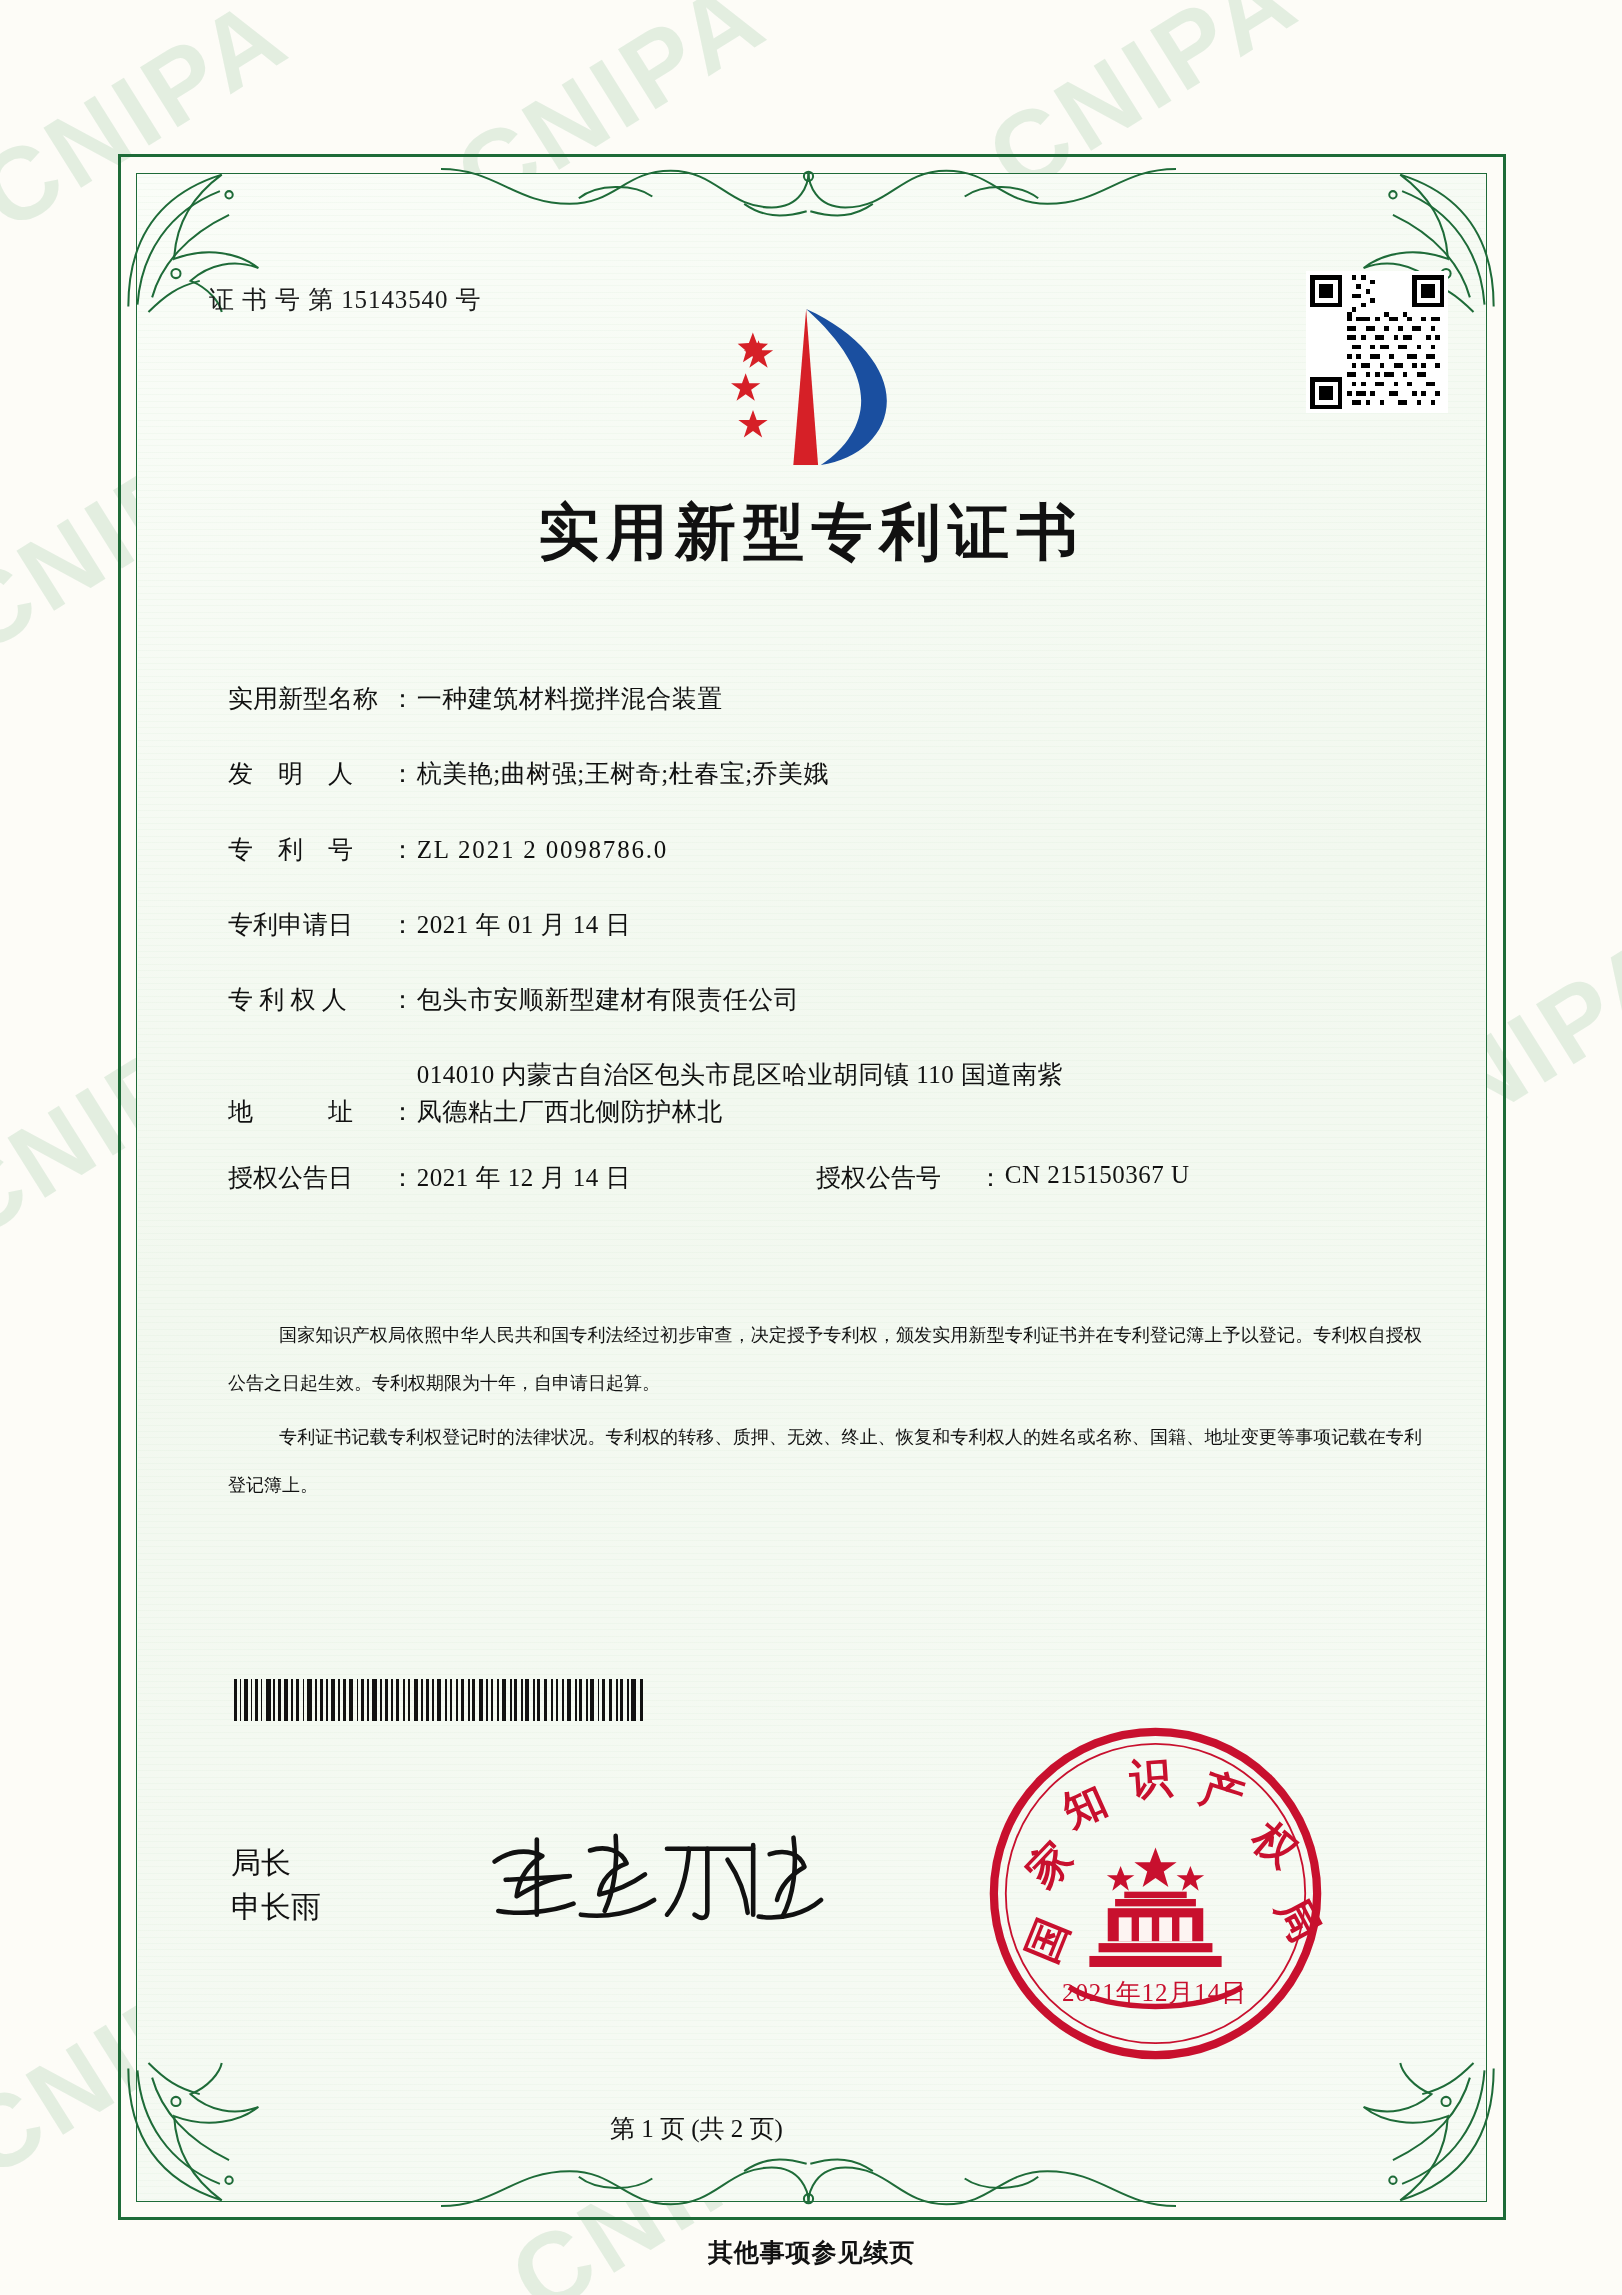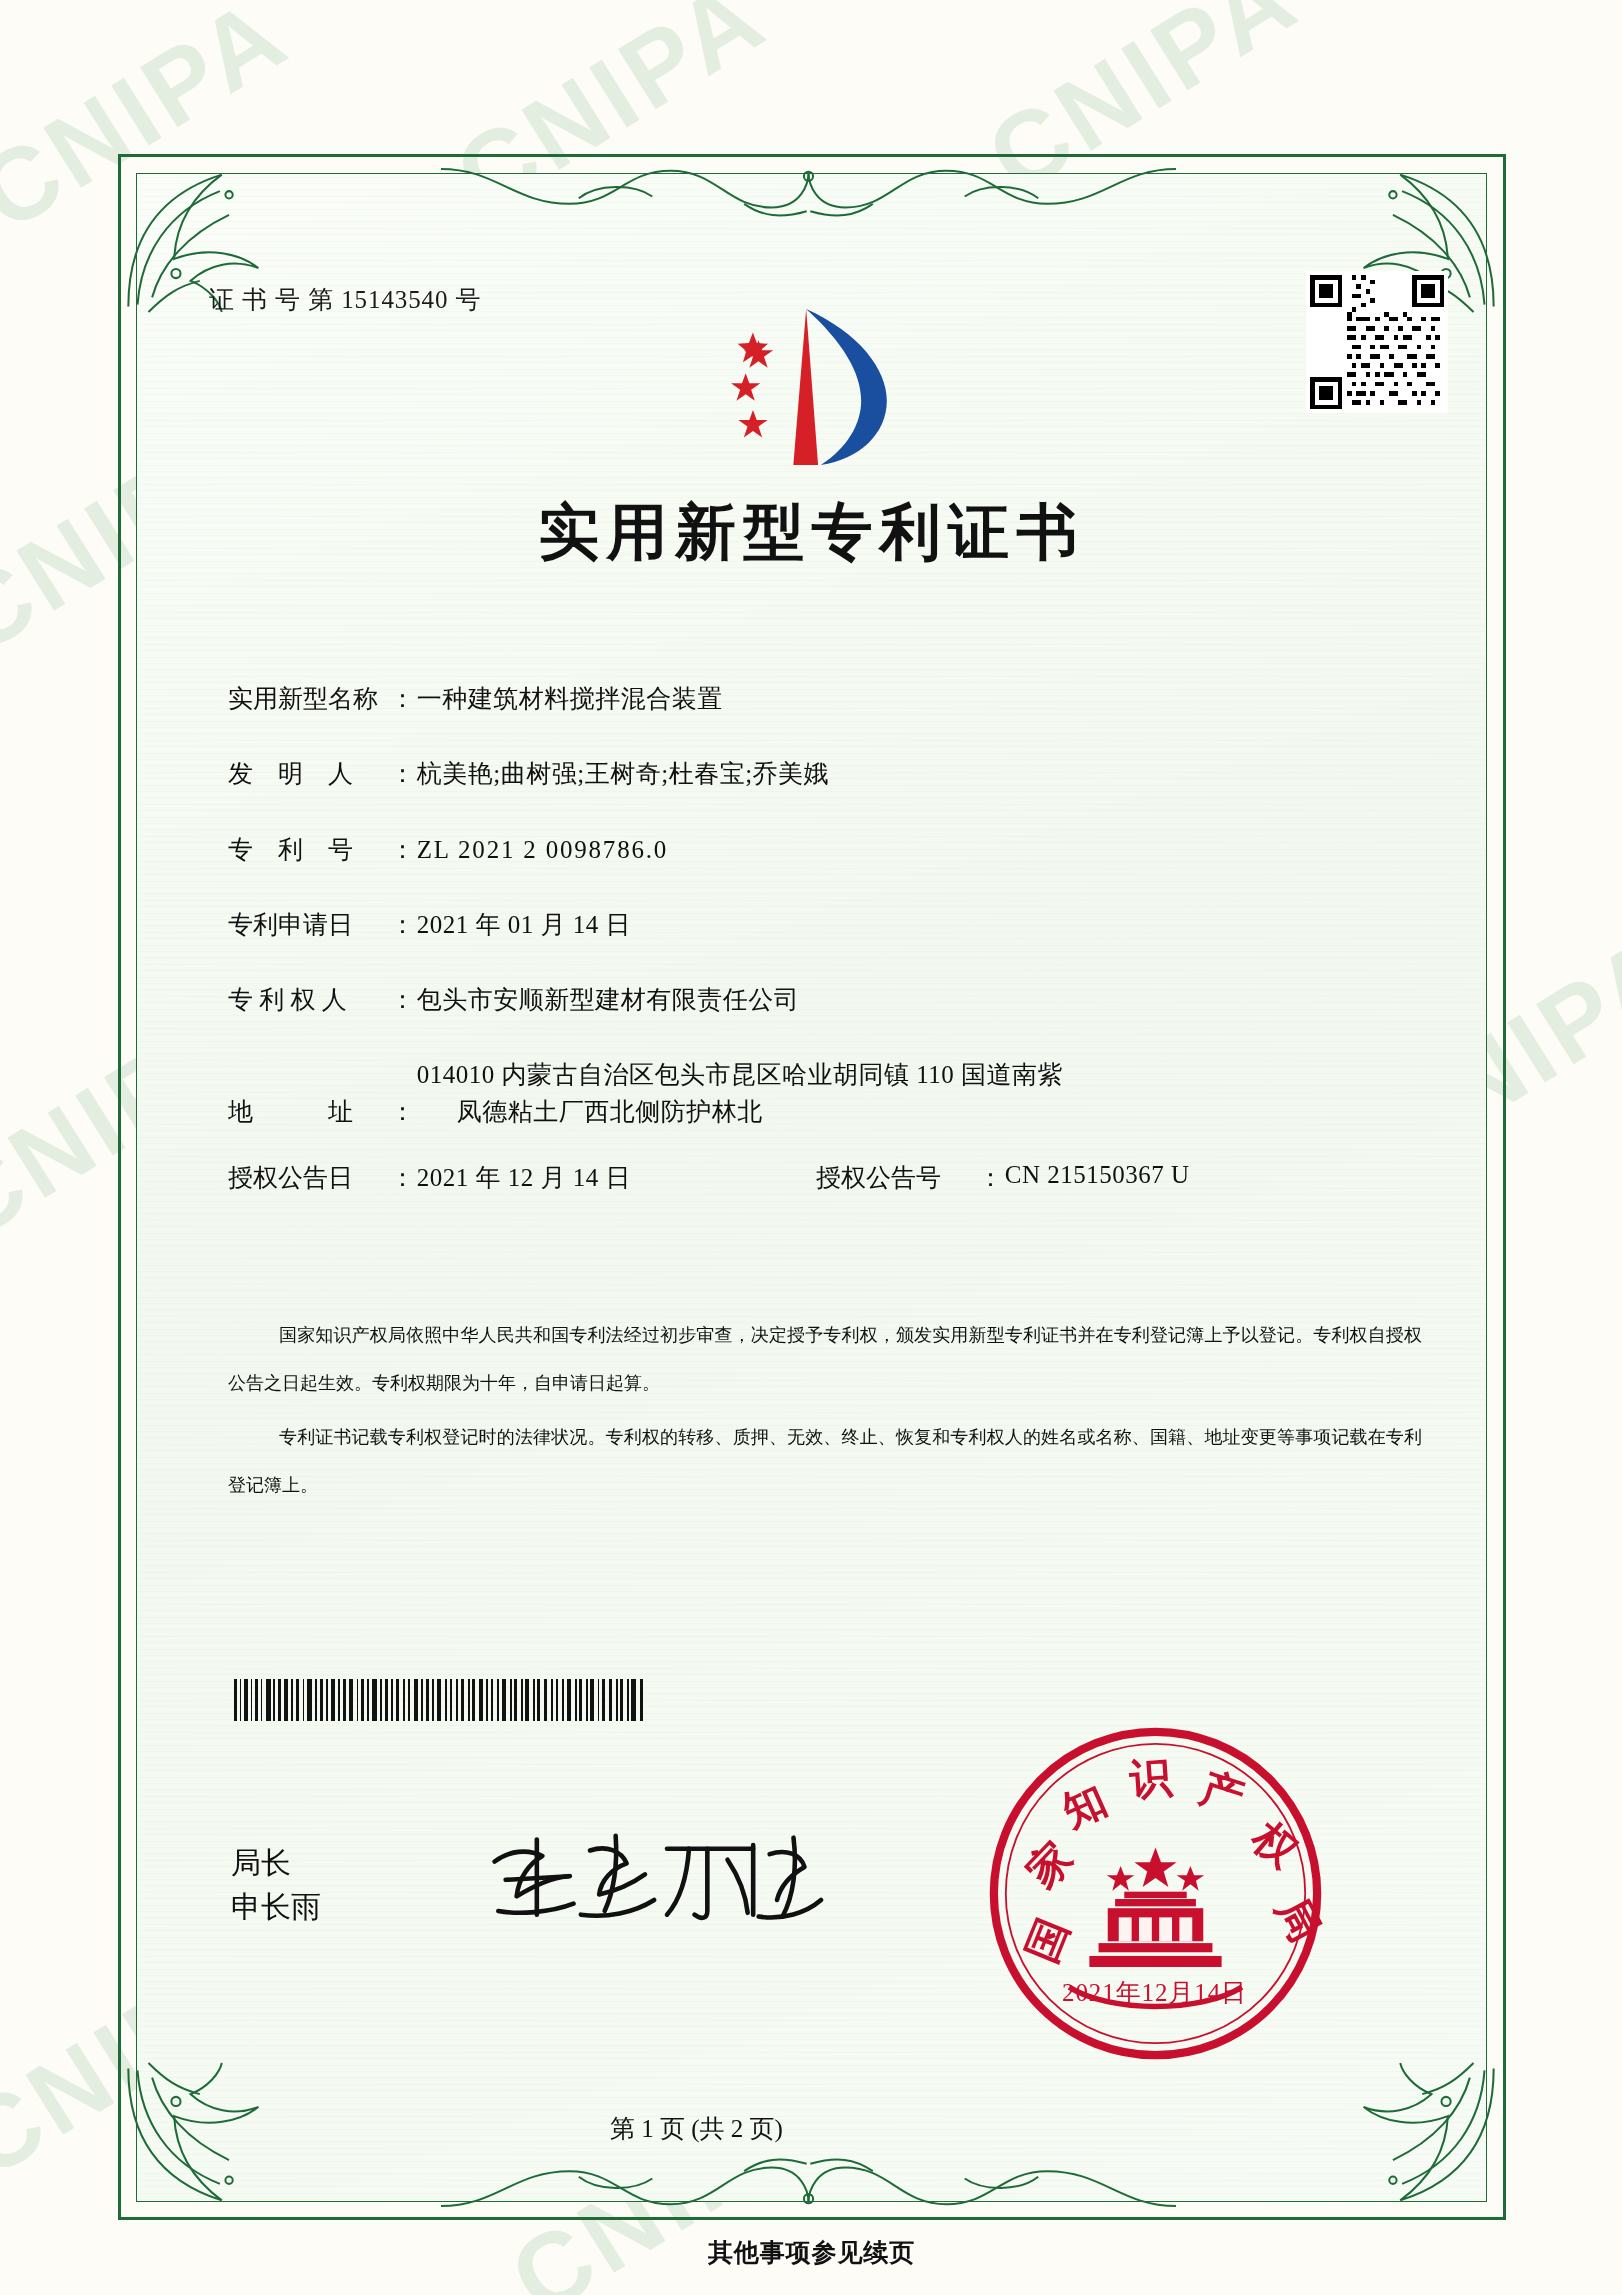--- a/index.html
+++ b/index.html
@@ -169,21 +169,21 @@
     flex: 0 0 auto;
     width: 162px;
     white-space: nowrap;
   }
   .field-colon { margin: 0 1.8px 0 0; }
   .field-value {
     flex: 1 1 auto;
     letter-spacing: 0.5px;
   }
   .field-value.mono-ish { letter-spacing: 1.8px; }
-  .field-value .line2 { display: block; margin-left: 40px; }
+  .field-value .line2 { display: block; }
 
   .dual-row {
     display: flex;
     align-items: flex-start;
     margin-bottom: 31px;
     font-size: 25px;
   }
   .dual-left { width: 588px; display: flex; justify-content: space-between; }
   .dual-right { display: flex; justify-content: flex-end; }
 

